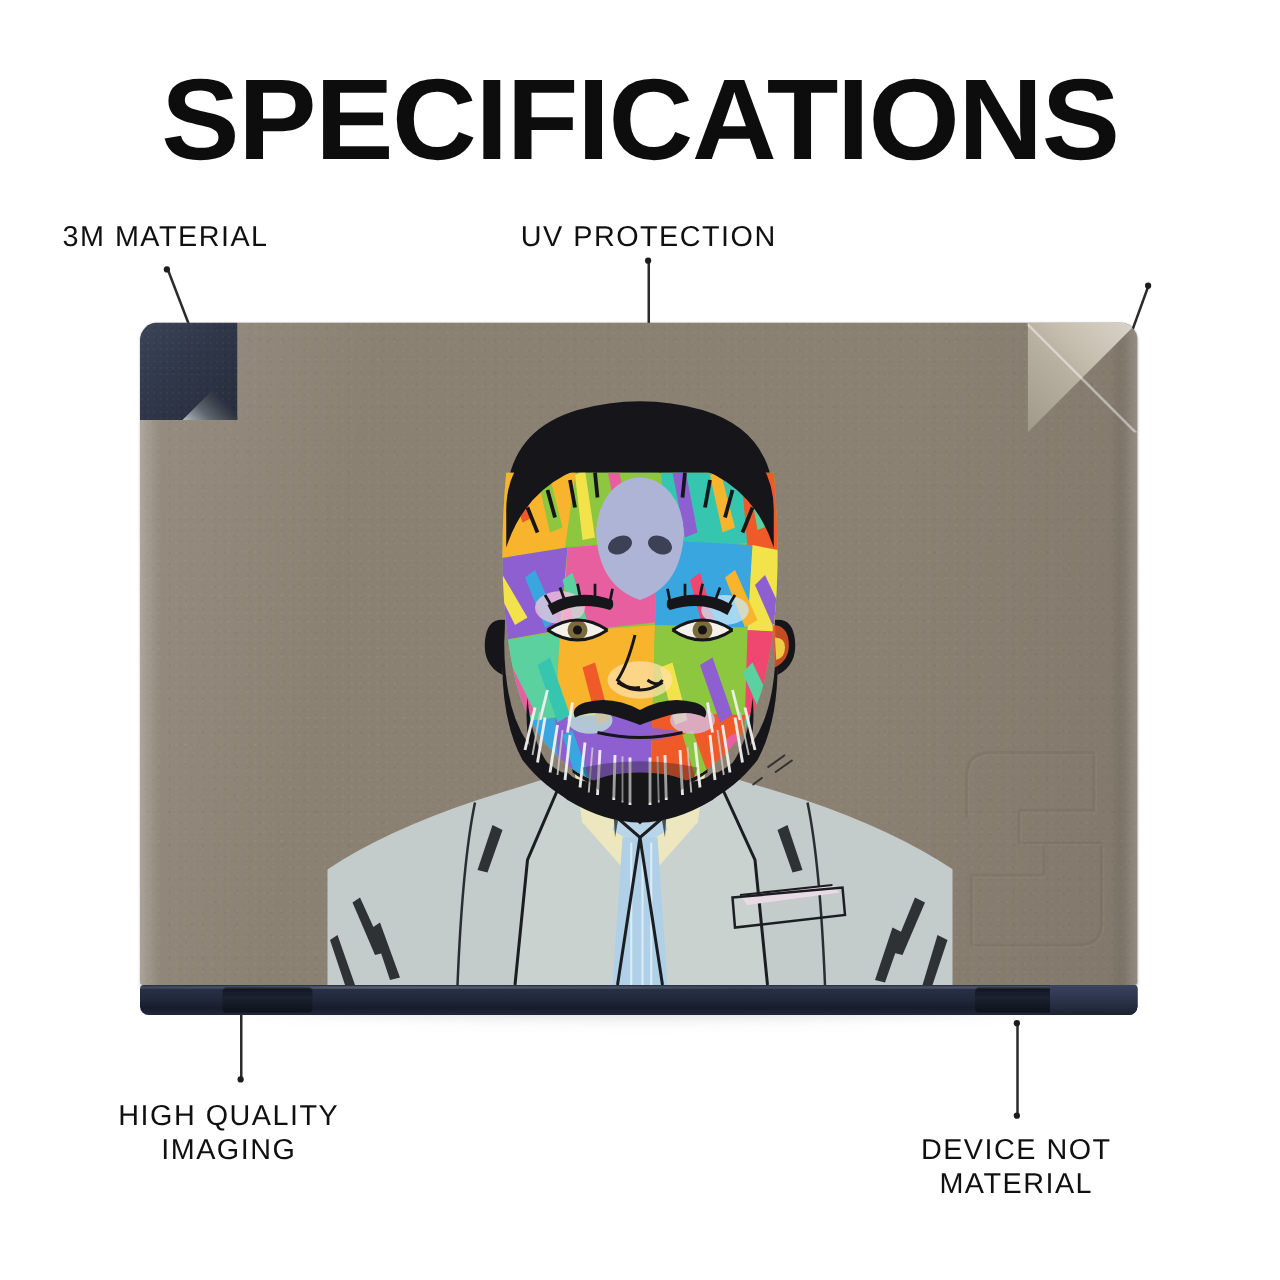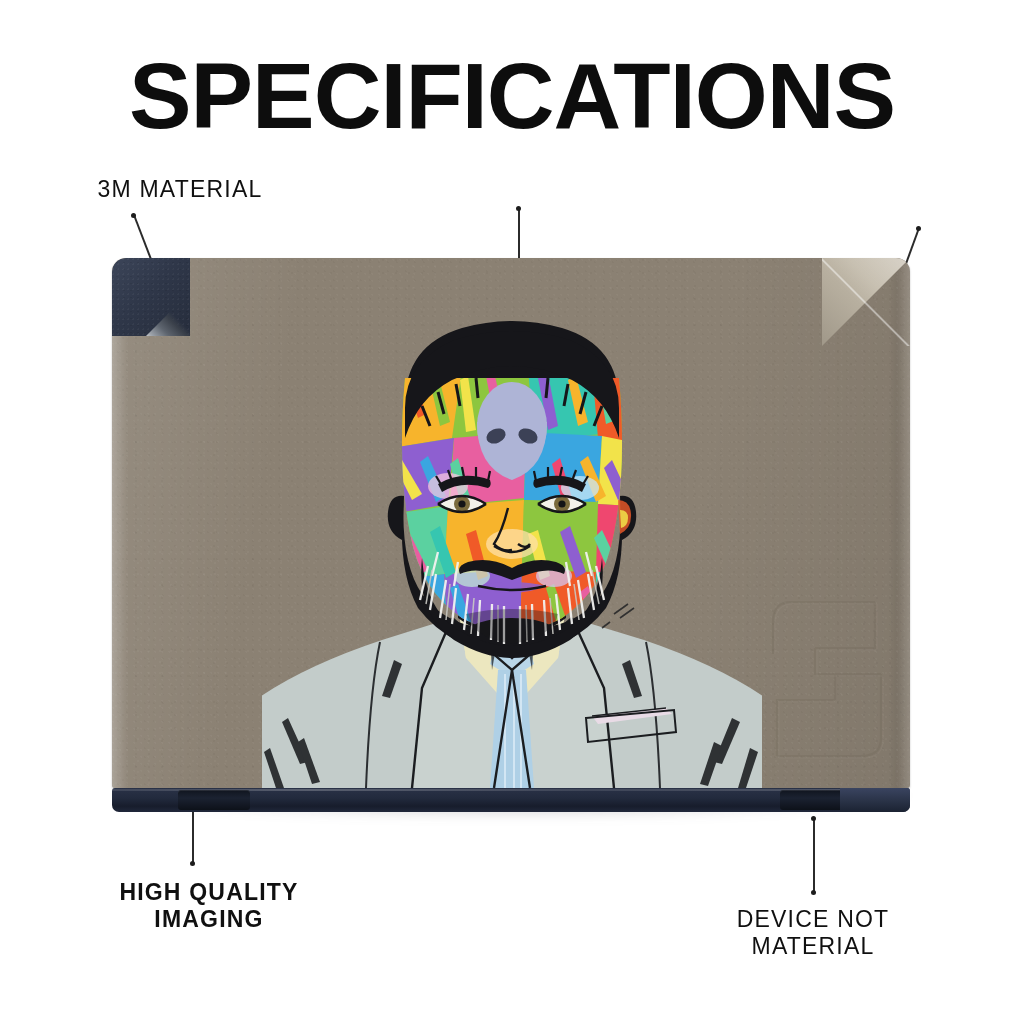--- a/index.html
+++ b/index.html
@@ -39,21 +39,21 @@
   .callout {
     position: absolute;
     font-family: "Liberation Sans", sans-serif;
     font-weight: normal;
     font-size: 23px;
     line-height: 27px;
     letter-spacing: 1.2px;
     color: #101010;
     white-space: pre-line;
   }
-  .callout.left   { text-align: center; }
+  .callout.left   { text-align: left; }
   .callout.center { text-align: center; }
 
   
   .leader {
     position: absolute;
     background: #2b2b2b;
     transform-origin: top center;
   }
   .leader-dot {
     position: absolute;
@@ -251,23 +251,24 @@
 </style>
 </head>
 <body>
 
 <div id="canvas">
 
   <div id="page-title">SPECIFICATIONS</div>
 
   <div class="callout left" style="left:50px; top:176px; width:260px;">3M MATERIAL</div>
 
-
-
-  <div class="callout center" style="left:78px; top:879px; width:262px;font-weight:bold;">HIGH QUALITY
+  <div class="callout center" style="left:389px; top:176px; width:260px;">UV PROTECTION</div>
+
+
+  <div class="callout center" style="left:52px; top:879px; width:262px;">HIGH QUALITY
 IMAGING</div>
 
   <div class="callout center" style="left:682px; top:906px; width:262px;">DEVICE NOT
 MATERIAL</div>
 
   <div class="leader" style="left:133px; top:215px; width:2px; height:72px; transform: rotate(-21deg);"></div>
   <div class="leader-dot" style="left:131px; top:213px;"></div>
   <div class="leader-dot" style="left:157px; top:282px;"></div>
 
   <div class="leader" style="left:518px; top:208px; width:2px; height:56px;"></div>

